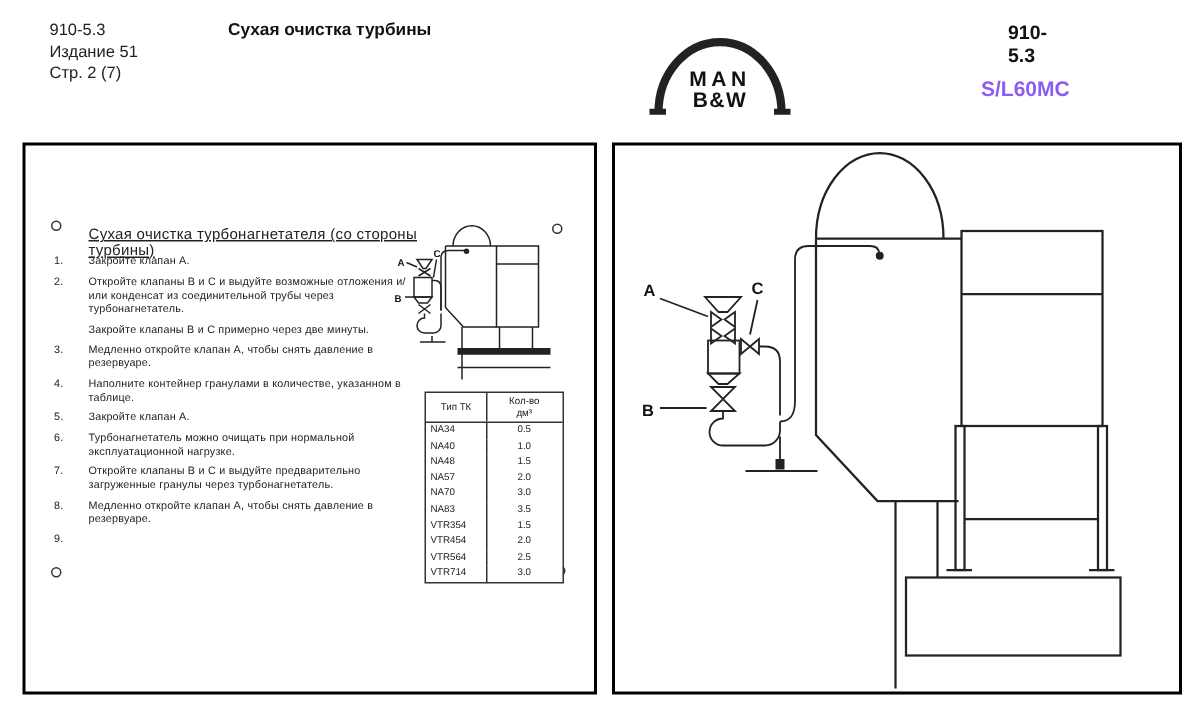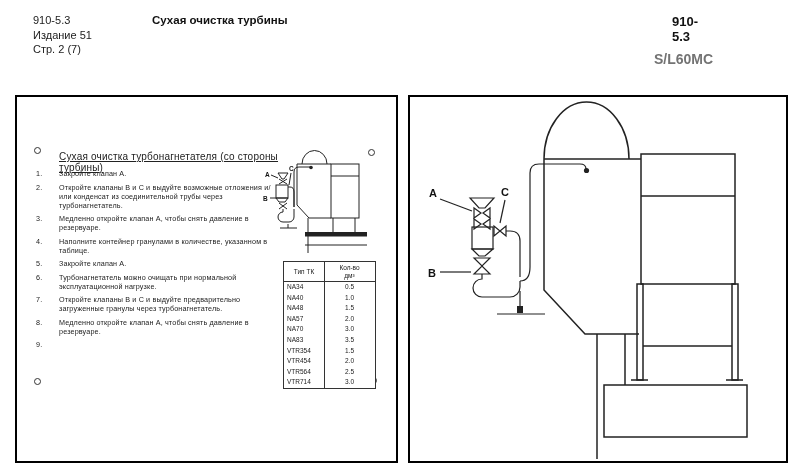--- a/index.html
+++ b/index.html
@@ -6,21 +6,21 @@
   html,body { width:796px; height:470px; background:#fff; overflow:hidden;
     font-family:"Liberation Sans", sans-serif; color:#1c1c1c; }
   .page { position:relative; width:652px; height:470px; background:#ffffff; }
 
   
   .hdr-left { position:absolute; left:33px; top:13px; font-size:11px; line-height:14.5px; color:#222; }
   .hdr-title { position:absolute; left:152px; top:13px; font-size:11.5px; line-height:15.5px; color:#111; }
   .hdr-title .b { font-weight:bold; }
   .logo { position:absolute; left:430px; top:8px; width:100px; height:72px; }
   .hdr-right-num { position:absolute; left:672px; top:14px; font-size:13px; font-weight:bold; color:#111; }
-  .hdr-right-model { position:absolute; left:654px; top:51px; font-size:14px; font-weight:bold; color:#737373; }
+  .hdr-right-model { position:absolute; left:654px; top:51px; font-size:14px; font-weight:bold; color:#8b5cf6; }
 
   
   .panel { position:absolute; top:95px; border:2.5px solid #000; background:#fff; }
   .panel-left  { left:15px;  width:383px; height:368px; }
   .panel-right { left:408px; width:380px; height:368px; }
 
   
   .reg { position:absolute; width:7px; height:7px; border:1.3px solid #333; border-radius:50%; }
 
   
@@ -55,20 +55,28 @@
   <div class="hdr-left">
     <div>910-5.3</div>
     <div>Издание 51</div>
     <div>Стр. 2 (7)</div>
   </div>
 
   <div class="hdr-title">
     <div class="b">Сухая очистка турбины</div>
   </div>
 
+  <div class="logo">
+    <svg width="100" height="72" viewBox="0 0 100 72">
+      <path class="dln" d="M9,67 A41,47 0 0 1 91,67" stroke-width="5.5"></path>
+      <path class="dln" d="M3,66.5 H14 M86,66.5 H97" stroke-width="4"></path>
+      <text x="50" y="49" text-anchor="middle" class="lbl" font-size="14" letter-spacing="3">MAN</text>
+      <text x="50" y="63" text-anchor="middle" class="lbl" font-size="14" letter-spacing="1">B&amp;W</text>
+    </svg>
+  </div>
 
   <div class="hdr-right-num">910-5.3</div>
   <div class="hdr-right-model">S/L60MC</div>
 
   <div class="panel panel-left">
     <div class="reg" style="left:17px;top:50px;"></div>
     <div class="reg" style="left:351px;top:52px;"></div>
     <div class="reg" style="left:17px;top:281px;"></div>
     <div class="reg" style="left:353px;top:280px;"></div>
 
@@ -76,20 +84,21 @@
 
     <div class="instructions">
       <div class="step">
         <span class="num">1.</span>
         <span class="txt">Закройте клапан А.</span>
       </div>
       <div class="step">
         <span class="num">2.</span>
         <span class="txt">
           <span>Откройте клапаны В и С и выдуйте возможные отложения и/или конденсат из соединительной трубы через турбонагнетатель.</span>
+          <span class="sub" style="display:block">Закройте клапаны В и С примерно через две минуты.</span>
         </span>
       </div>
       <div class="step">
         <span class="num">3.</span>
         <span class="txt">Медленно откройте клапан А, чтобы снять давление в резервуаре.</span>
       </div>
       <div class="step">
         <span class="num">4.</span>
         <span class="txt">Наполните контейнер гранулами в количестве, указанном в таблице.</span>
       </div>

